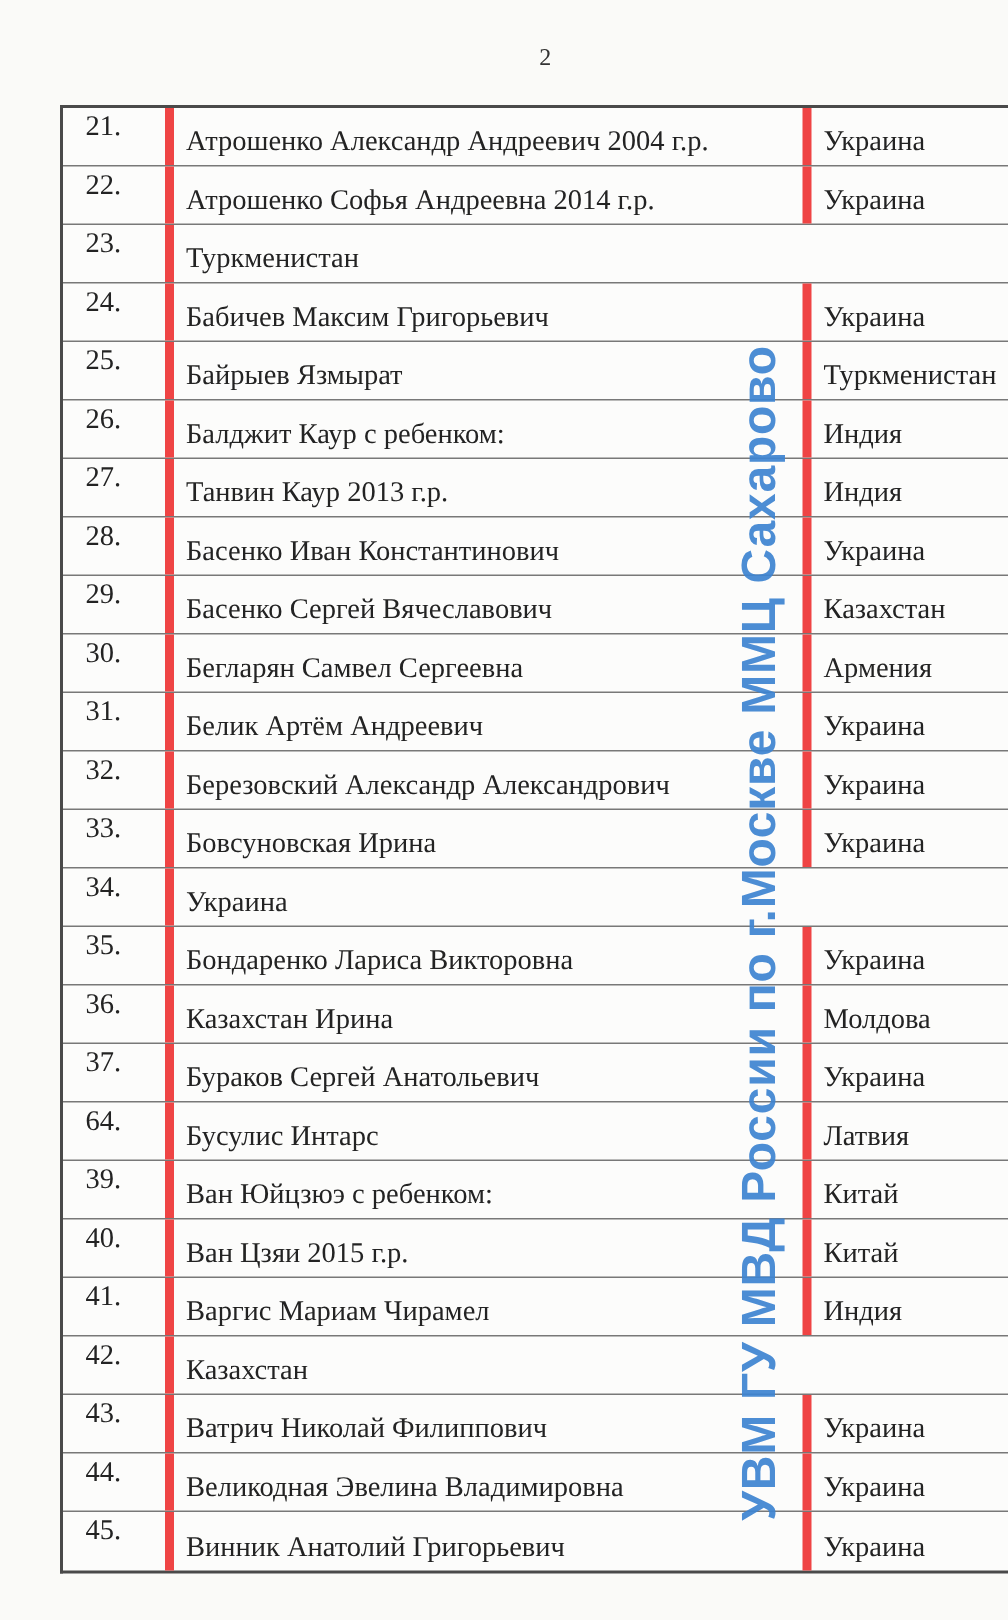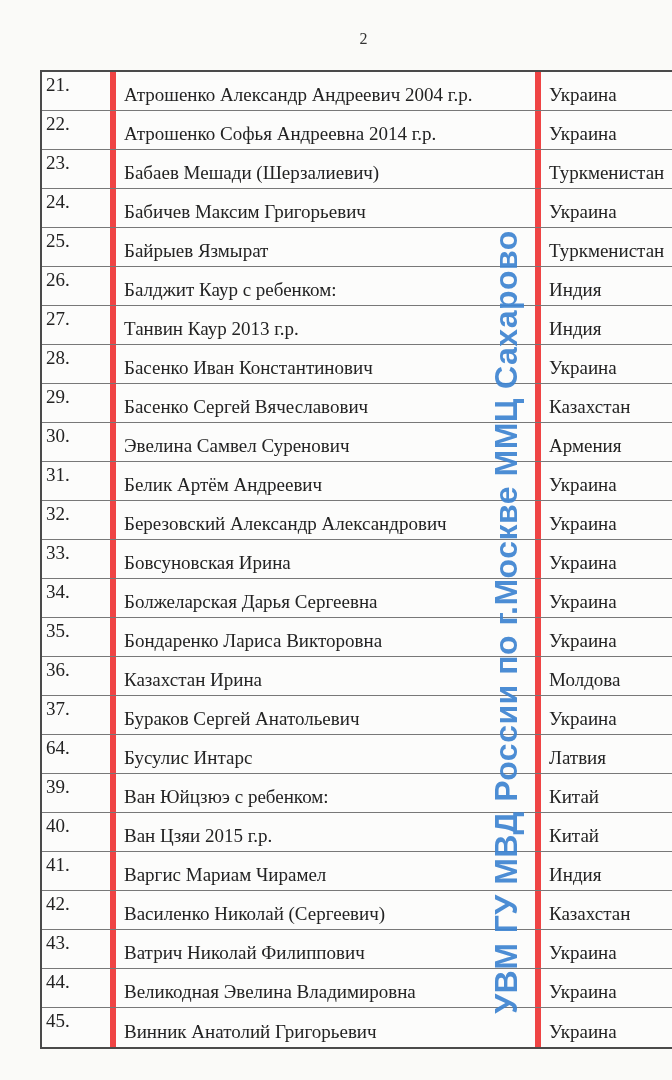--- a/index.html
+++ b/index.html
@@ -43,21 +43,21 @@
   .row:last-child {
     border-bottom: none;
   }
   .cell {
     box-sizing: border-box;
     font-size: 19px;
     line-height: 1.05;
     white-space: nowrap;
   }
   .cell.num {
-    padding: 3px 0 0 4px;
+    padding: 3px 0 0 15px;
   }
   .cell.name, .cell.country {
     border-left: 6px solid #ef4444;
     display: flex;
     align-items: flex-end;
     padding: 0 2px 5px 8px;
     overflow: visible;
   }
   .watermark {
     position: absolute;
@@ -87,21 +87,20 @@
   </div>
 
   <div class="row">
     <div class="cell num">22.</div>
     <div class="cell name">Атрошенко Софья Андреевна 2014 г.р.</div>
     <div class="cell country">Украина</div>
   </div>
 
   <div class="row">
     <div class="cell num">23.</div>
-    <div class="cell name">Бабаев Мешади (Шерзалиевич)</div>
     <div class="cell country">Туркменистан</div>
   </div>
 
   <div class="row">
     <div class="cell num">24.</div>
     <div class="cell name">Бабичев Максим Григорьевич</div>
     <div class="cell country">Украина</div>
   </div>
 
   <div class="row">
@@ -129,21 +128,21 @@
   </div>
 
   <div class="row">
     <div class="cell num">29.</div>
     <div class="cell name">Басенко Сергей Вячеславович</div>
     <div class="cell country">Казахстан</div>
   </div>
 
   <div class="row">
     <div class="cell num">30.</div>
-    <div class="cell name">Эвелина Самвел Суренович</div>
+    <div class="cell name">Бегларян Самвел Сергеевна</div>
     <div class="cell country">Армения</div>
   </div>
 
   <div class="row">
     <div class="cell num">31.</div>
     <div class="cell name">Белик Артём Андреевич</div>
     <div class="cell country">Украина</div>
   </div>
 
   <div class="row">
@@ -153,21 +152,20 @@
   </div>
 
   <div class="row">
     <div class="cell num">33.</div>
     <div class="cell name">Бовсуновская Ирина</div>
     <div class="cell country">Украина</div>
   </div>
 
   <div class="row">
     <div class="cell num">34.</div>
-    <div class="cell name">Болжеларская Дарья Сергеевна</div>
     <div class="cell country">Украина</div>
   </div>
 
   <div class="row">
     <div class="cell num">35.</div>
     <div class="cell name">Бондаренко Лариса Викторовна</div>
     <div class="cell country">Украина</div>
   </div>
 
   <div class="row">
@@ -201,21 +199,20 @@
   </div>
 
   <div class="row">
     <div class="cell num">41.</div>
     <div class="cell name">Варгис Мариам Чирамел</div>
     <div class="cell country">Индия</div>
   </div>
 
   <div class="row">
     <div class="cell num">42.</div>
-    <div class="cell name">Василенко Николай (Сергеевич)</div>
     <div class="cell country">Казахстан</div>
   </div>
 
   <div class="row">
     <div class="cell num">43.</div>
     <div class="cell name">Ватрич Николай Филиппович</div>
     <div class="cell country">Украина</div>
   </div>
 
   <div class="row">

